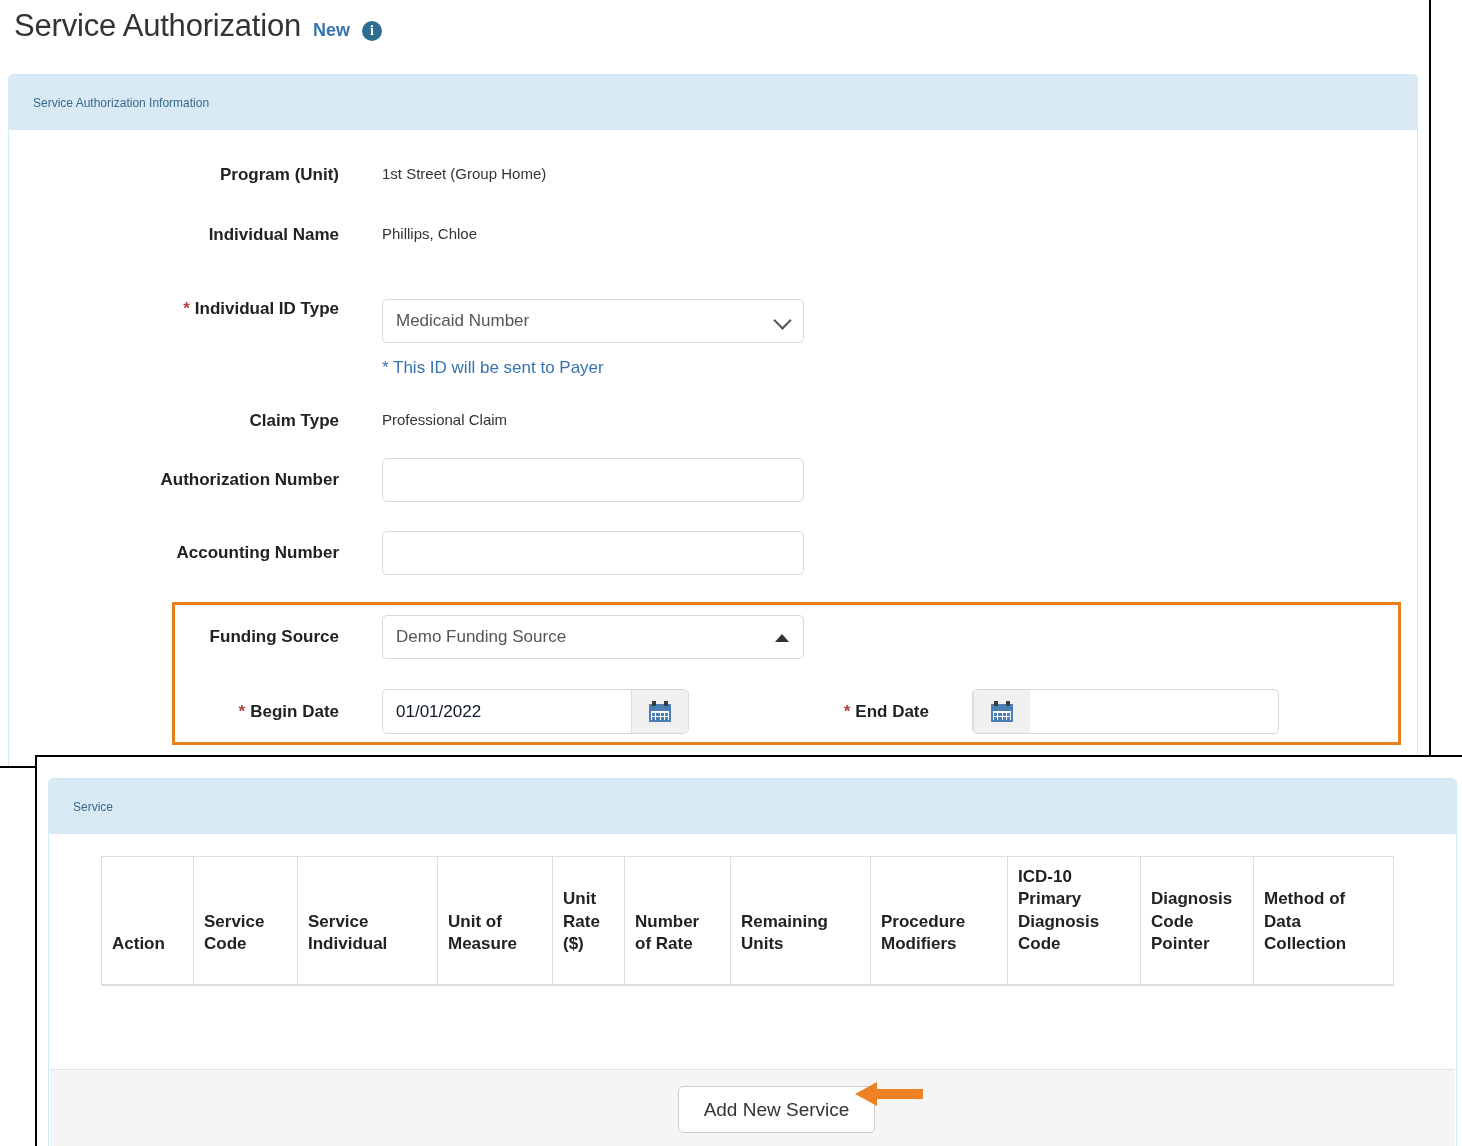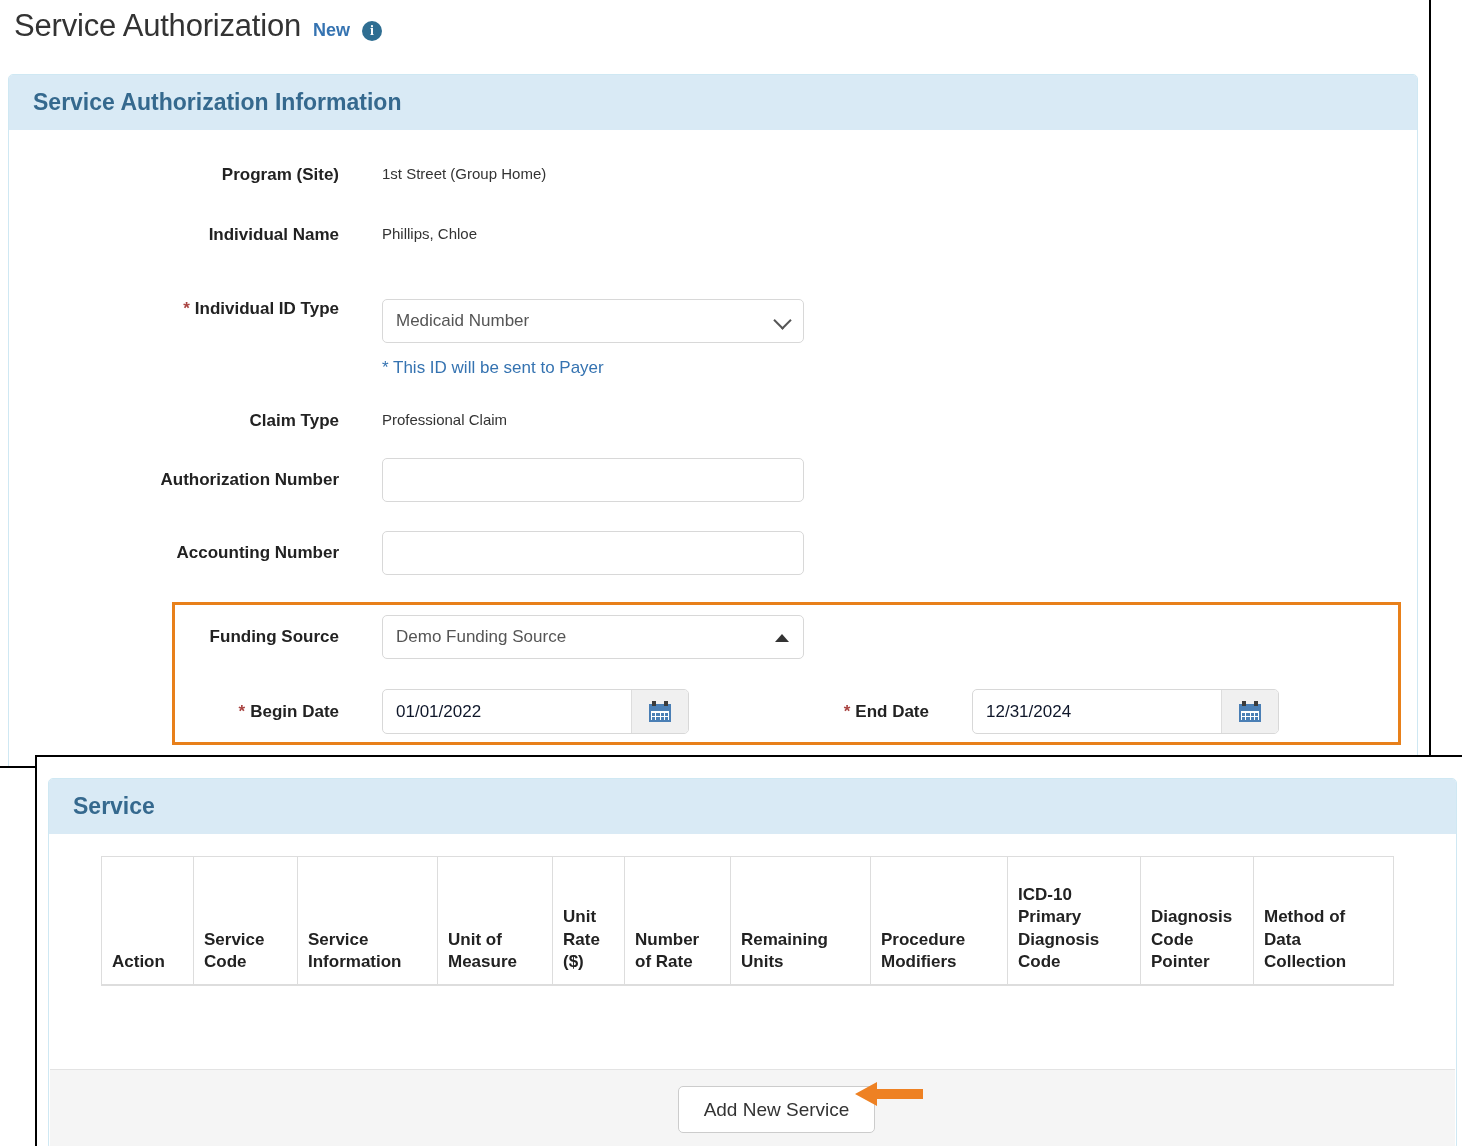--- a/index.html
+++ b/index.html
@@ -79,22 +79,22 @@
     background: #d9eaf5;
     height: 55px;
     display: flex;
     align-items: center;
     padding-left: 24px;
     box-sizing: border-box;
     border-top-left-radius: 4px;
     border-top-right-radius: 4px;
   }
   .panel-head-title {
-    font-size: 23px;
-    font-weight: bold;
+    font-size: 12px;
+    font-weight: normal;
     color: #35698e;
   }
 
   #panel-auth {
     left: 8px;
     top: 74px;
     width: 1410px;
     height: 718px;
   }
   .panel-body { padding: 0; }
@@ -297,21 +297,21 @@
     table-layout: fixed;
   }
   table.svc th {
     border: 1px solid #dddddd;
     border-bottom: 2px solid #dddddd;
     vertical-align: bottom;
     text-align: left;
     font-size: 17px;
     font-weight: bold;
     color: #222222;
-    padding: 6px 10px 10px 10px;
+    padding: 6px 10px 28px 10px;
     height: 128px;
     box-sizing: border-box;
     line-height: 1.32;
   }
   .svc-empty-row { height: 48px; }
 
   .panel-footer {
     position: absolute;
     left: 1px;
     right: 1px;
@@ -358,21 +358,21 @@
   </div>
 
   <div class="panel" id="panel-auth">
     <div class="panel-head">
       <span class="panel-head-title">Service Authorization Information</span>
     </div>
 
     <div class="panel-body">
 
       <div class="form-row" style="left:0px; top:90px;">
-        <div class="flabel">Program (Site)</div>
+        <div class="flabel">Program (Unit)</div>
         <div class="fvalue">1st Street (Group Home)</div>
       </div>
 
       <div class="form-row" style="left:0px; top:150px;">
         <div class="flabel">Individual Name</div>
         <div class="fvalue">Phillips, Chloe</div>
       </div>
 
       <div class="form-row" style="left:0px; top:224px;">
         <div class="flabel">
@@ -445,21 +445,20 @@
           </div>
         </div>
       </div>
 
       <div class="form-row" style="left:760px; top:614px; align-items:center;">
         <div class="flabel" style="width:160px;">
           <span class="req">*</span><span>End Date</span>
         </div>
         <div class="ctl">
           <div class="datefield">
-            <input type="text" value="12/31/2024" style="">
             <div class="date-btn">
               <span class="cal-ico">
                 <i class="frame"></i>
                   <i class="bar"></i>
                   <i class="tab1"></i>
                   <i class="tab2"></i>
                 <span class="grid">
                     <i></i>
                     <i></i>
                     <i></i>
@@ -504,21 +503,21 @@
         </colgroup>
         <thead>
           <tr>
             <th><span>Action</span></th>
             <th>
               <span>Service</span><br>
               <span>Code</span>
             </th>
             <th>
               <span>Service</span><br>
-              <span>Information</span>
+              <span>Individual</span>
             </th>
             <th>
               <span>Unit of</span><br>
               <span>Measure</span>
             </th>
             <th>
               <span>Unit</span><br>
               <span>Rate</span><br>
               <span>($)</span>
             </th>

